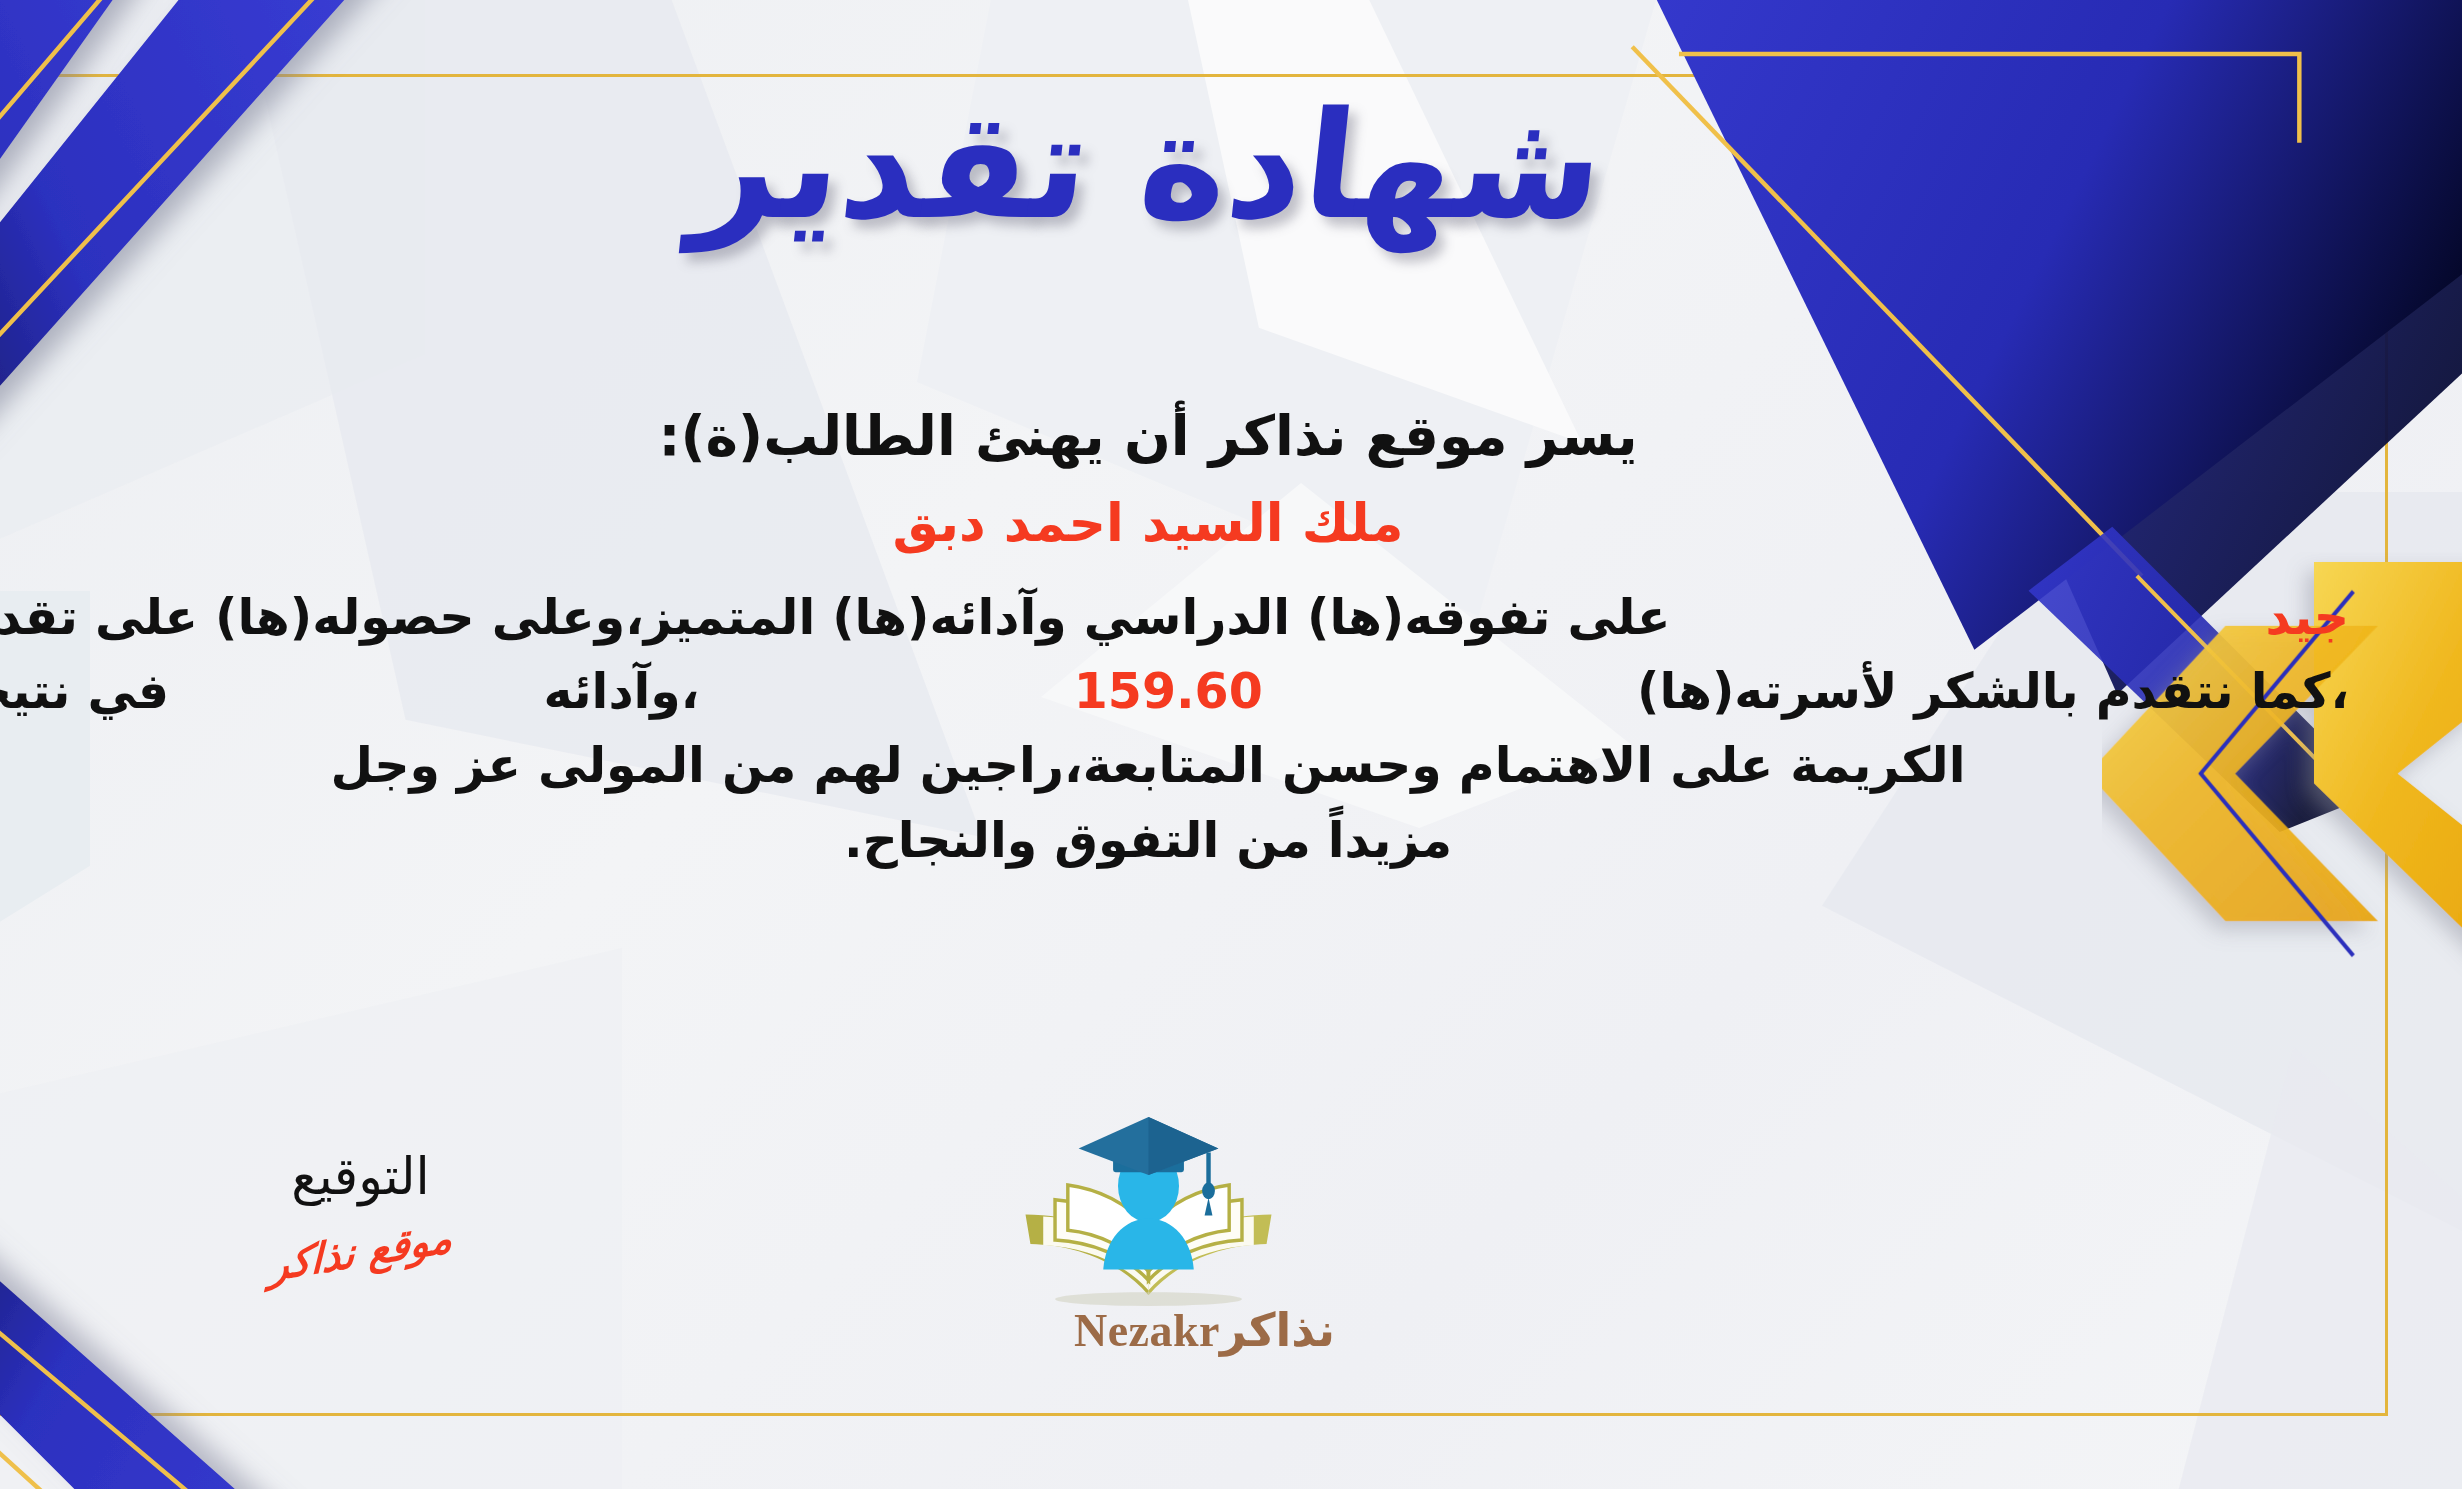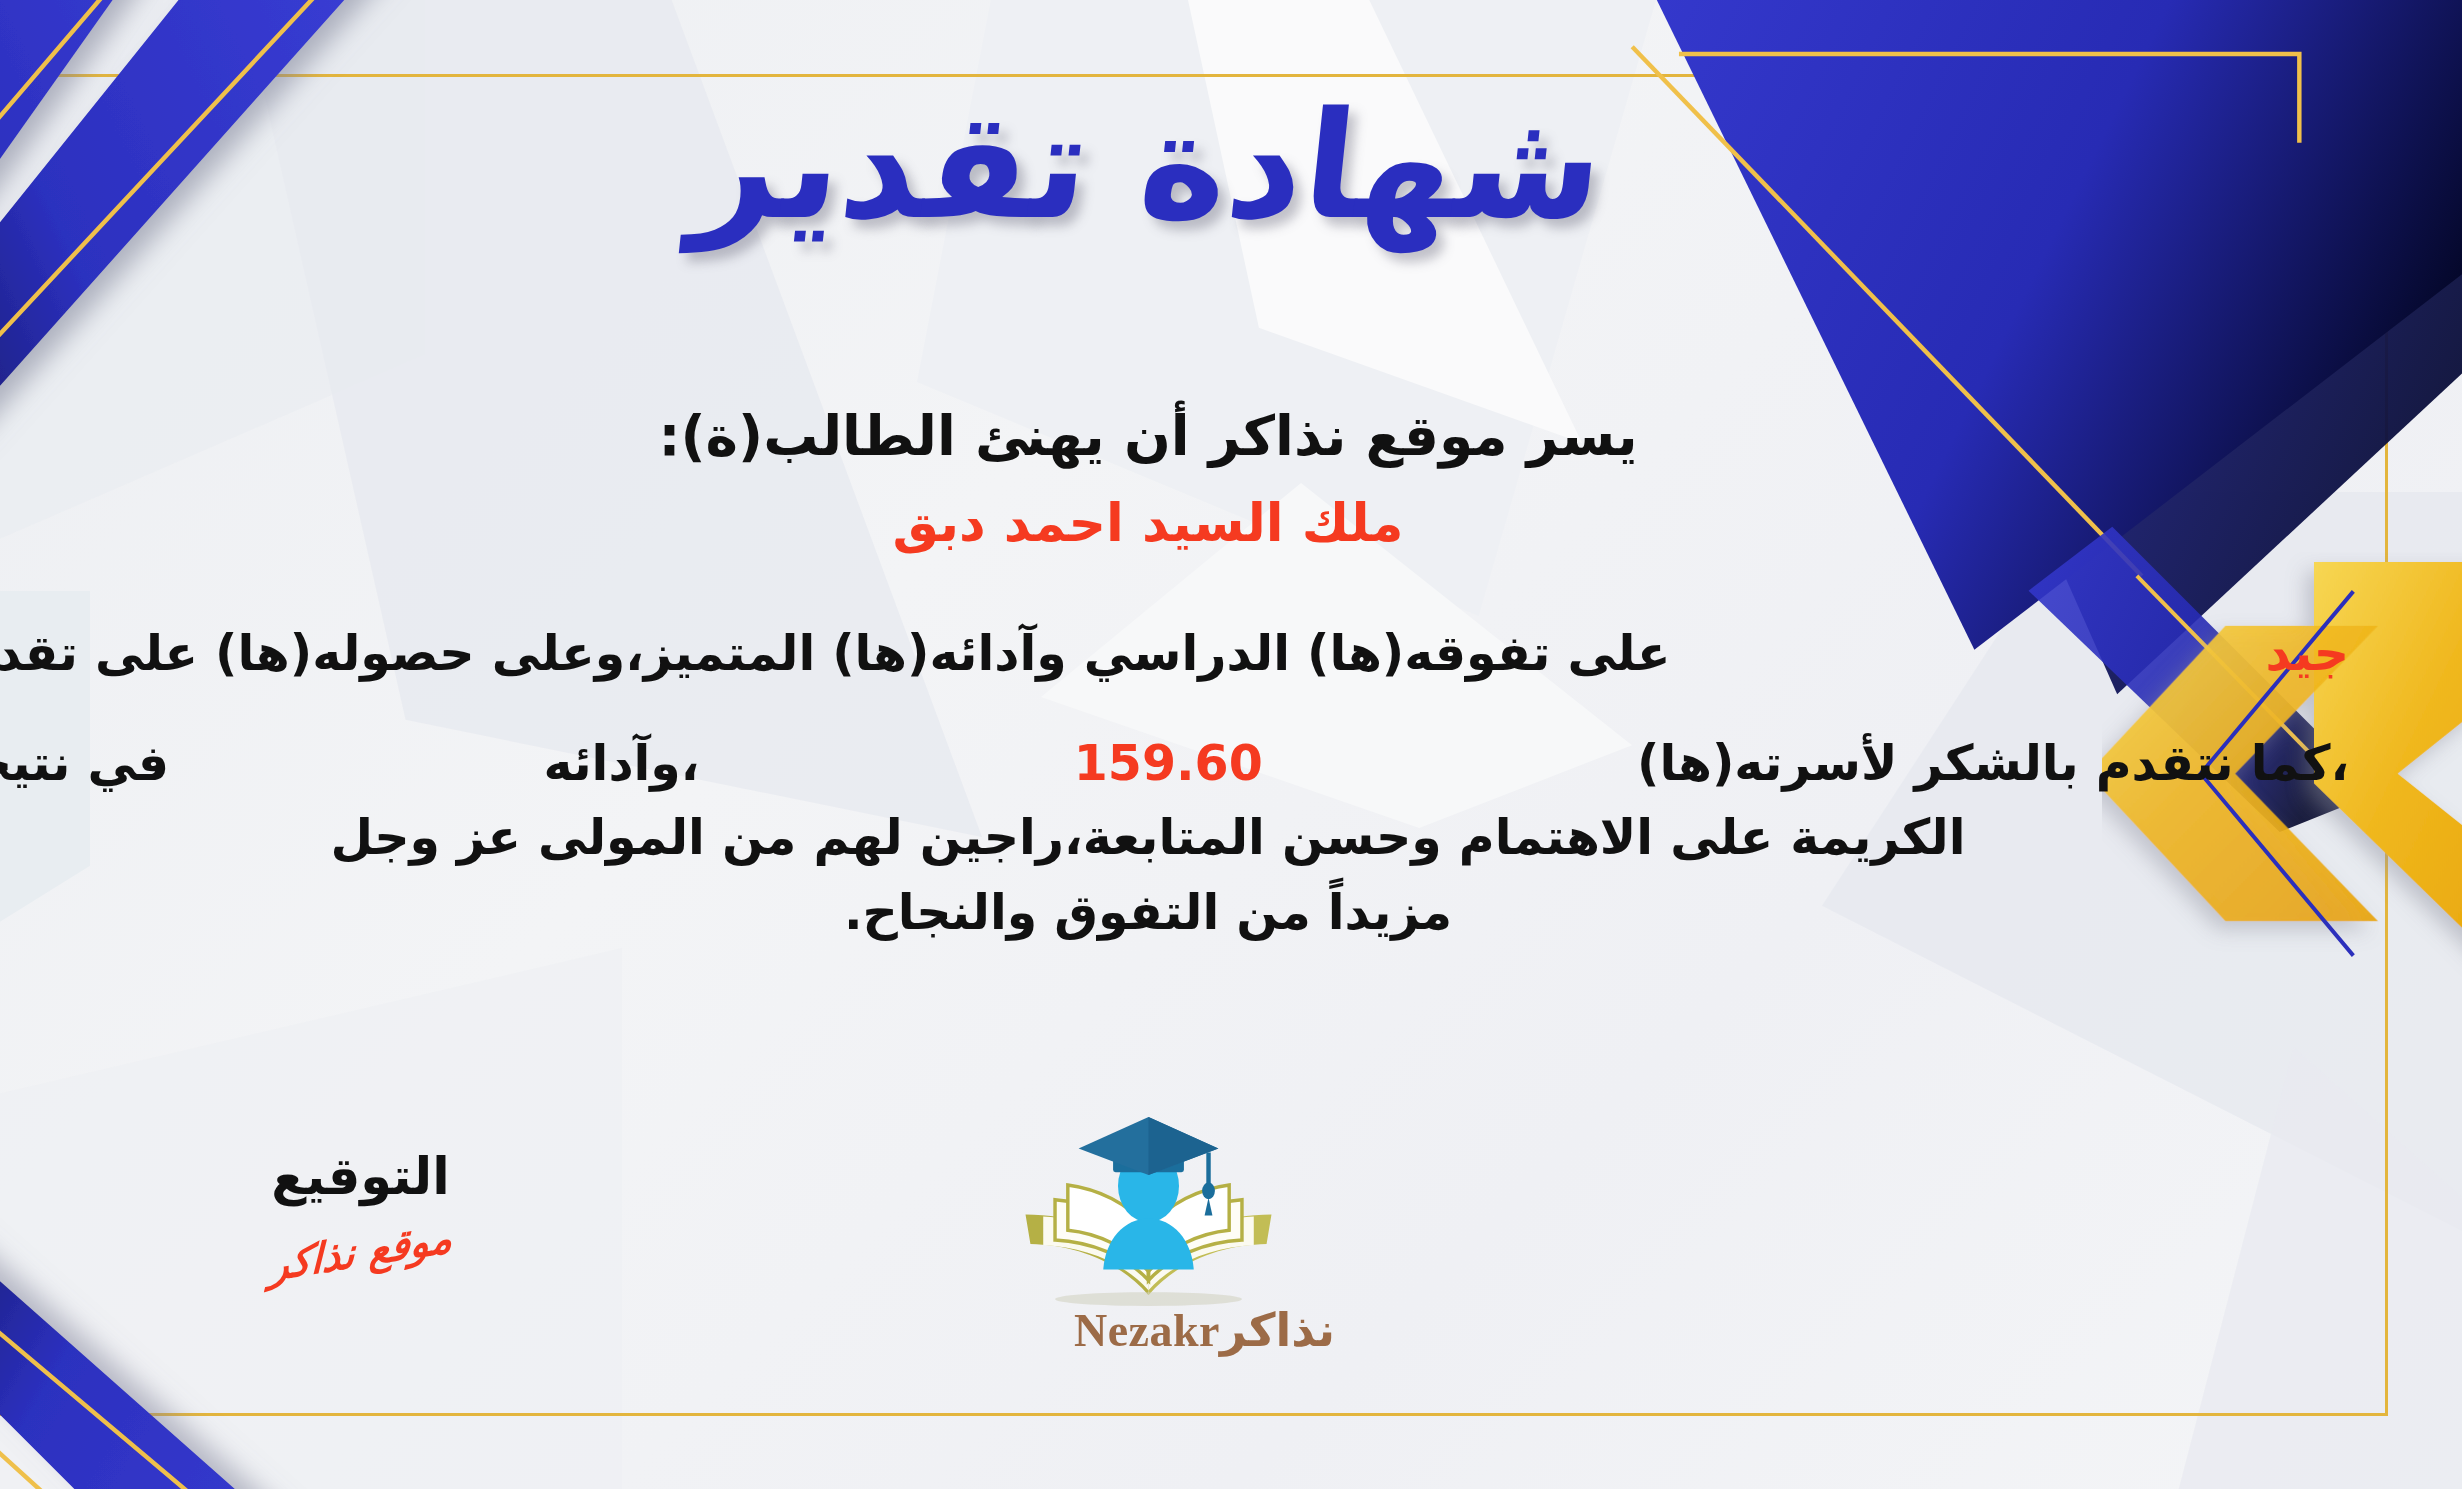--- a/index.html
+++ b/index.html
@@ -151,21 +151,20 @@
   .para {
     font-size: 49px;
     font-weight: 600;
     line-height: 1.52;
     margin: 0;
     letter-spacing: 0px;
   }
   .para .accent {
     color: #f53a20;
     font-weight: 700;
-    margin-top: 36px;
   }
   .para-line {
     display: block;
     white-space: nowrap;
   }
   .para-line.justified {
     display: flex;
     justify-content: space-between;
     align-items: baseline;
     width: 100%;
@@ -175,21 +174,21 @@
   
   .signature-area {
     position: absolute;
     left: 374px;
     top: 1147px;
     width: 305px;
     text-align: center;
   }
   .signature-label {
     font-size: 51px;
-    font-weight: 700;
+    font-weight: 400;
     color: #111111;
     letter-spacing: 1px;
   }
   .signature-mark {
     margin-top: 21.7px;
     font-size: 41px;
     color: #f53a20;
     font-style: italic;
     font-weight: 600;
     transform: rotate(-9deg) skewX(-10deg);

